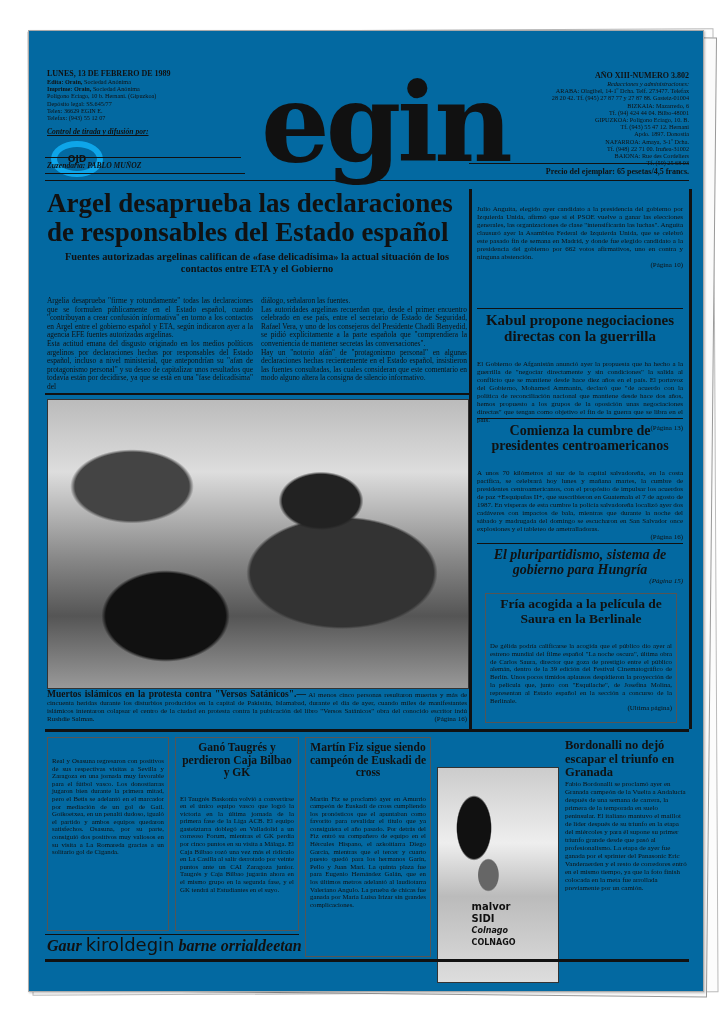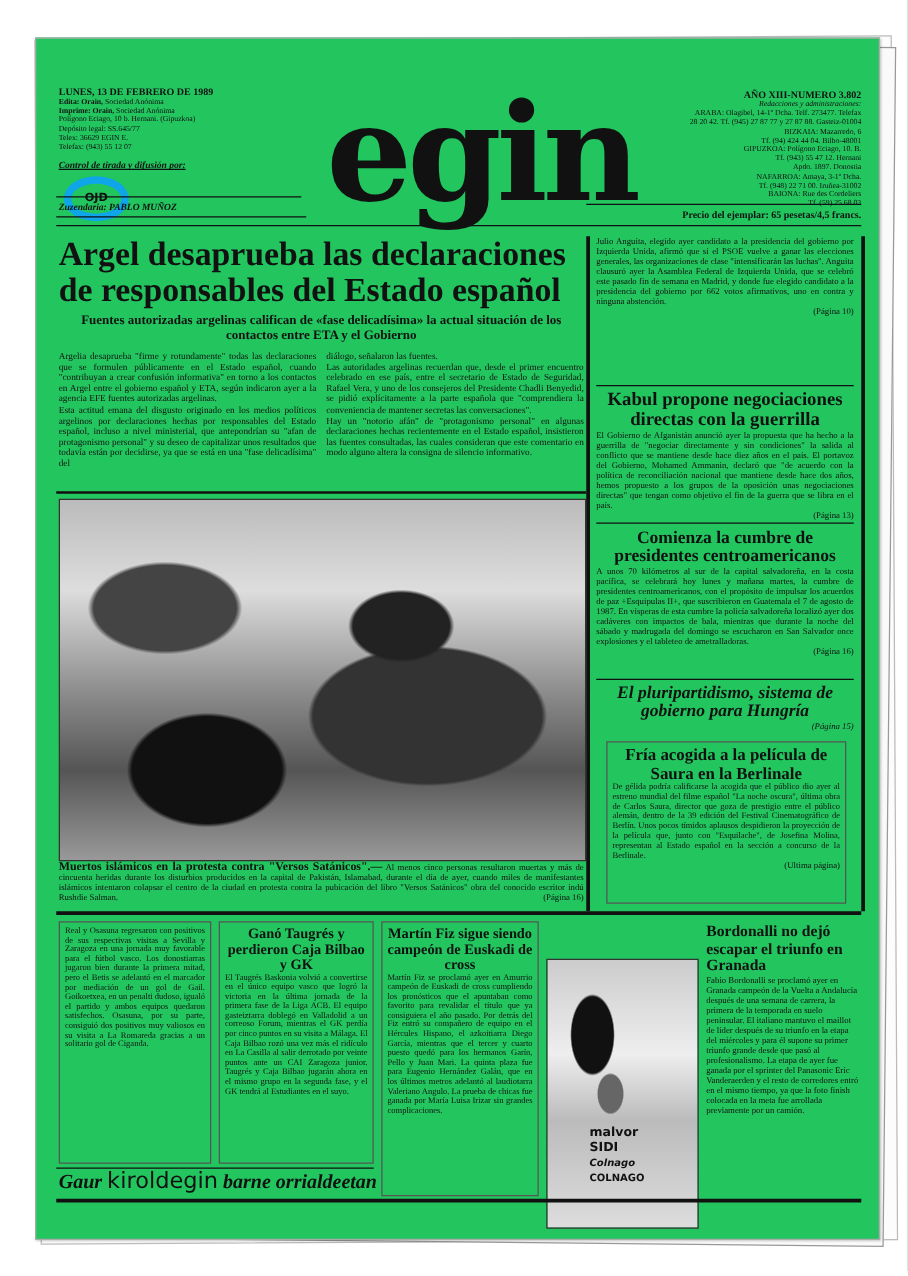--- a/index.html
+++ b/index.html
@@ -1,22 +1,22 @@
 <!DOCTYPE html>
 <html><head>
 <meta charset="utf-8">
 <style>
   html,body{margin:0;padding:0;background:#fff;}
   body{width:726px;height:1021px;position:relative;overflow:hidden;font-family:"Liberation Serif",serif;color:#111;}
   .sheet-back{position:absolute;left:34px;top:34px;width:676px;height:958px;border:1px solid #999;background:#fafafa;transform:rotate(0.6deg);}
   .sheet-back2{position:absolute;left:30px;top:30px;width:684px;height:962px;border:1px solid #bbb;background:#fcfcfc;transform:rotate(-0.3deg);}
-  .page{position:absolute;left:28px;top:30px;width:674px;height:960px;background:#22c55e;border:1px solid #aaa;box-shadow:1px 1px 2px rgba(0,0,0,.25);}
+  .page{position:absolute;left:28px;top:30px;width:674px;height:960px;background:#0369a1;border:1px solid #aaa;box-shadow:1px 1px 2px rgba(0,0,0,.25);}
   .abs{position:absolute;}
   .tiny{font-size:6.2px;line-height:7.2px;}
-  .small{font-size:7.4px;line-height:8.6px;text-align:justify;}
+  .small{font-size:7.4px;line-height:8.6px;text-align:justify;margin-top:16px;}
   .b{font-weight:bold;}
   .i{font-style:italic;}
   .hr{position:absolute;background:#111;}
   
   .logo{position:absolute;left:232px;top:42px;font-family:"DejaVu Serif","Liberation Serif",serif;font-weight:bold;font-size:108px;line-height:100px;letter-spacing:-4px;}
   .date{font-size:8px;font-weight:bold;}
   .ojd{width:40px;height:24px;border:6px solid #0ea5e9;border-radius:50%;display:flex;align-items:center;justify-content:center;font-size:9px;font-weight:bold;font-family:"DejaVu Sans",sans-serif;}
   .hl-main{font-size:27px;line-height:29px;font-weight:bold;text-align:left;}
   .sub-main{font-size:10.4px;line-height:12px;font-weight:bold;text-align:center;}
   .col{position:absolute;}

